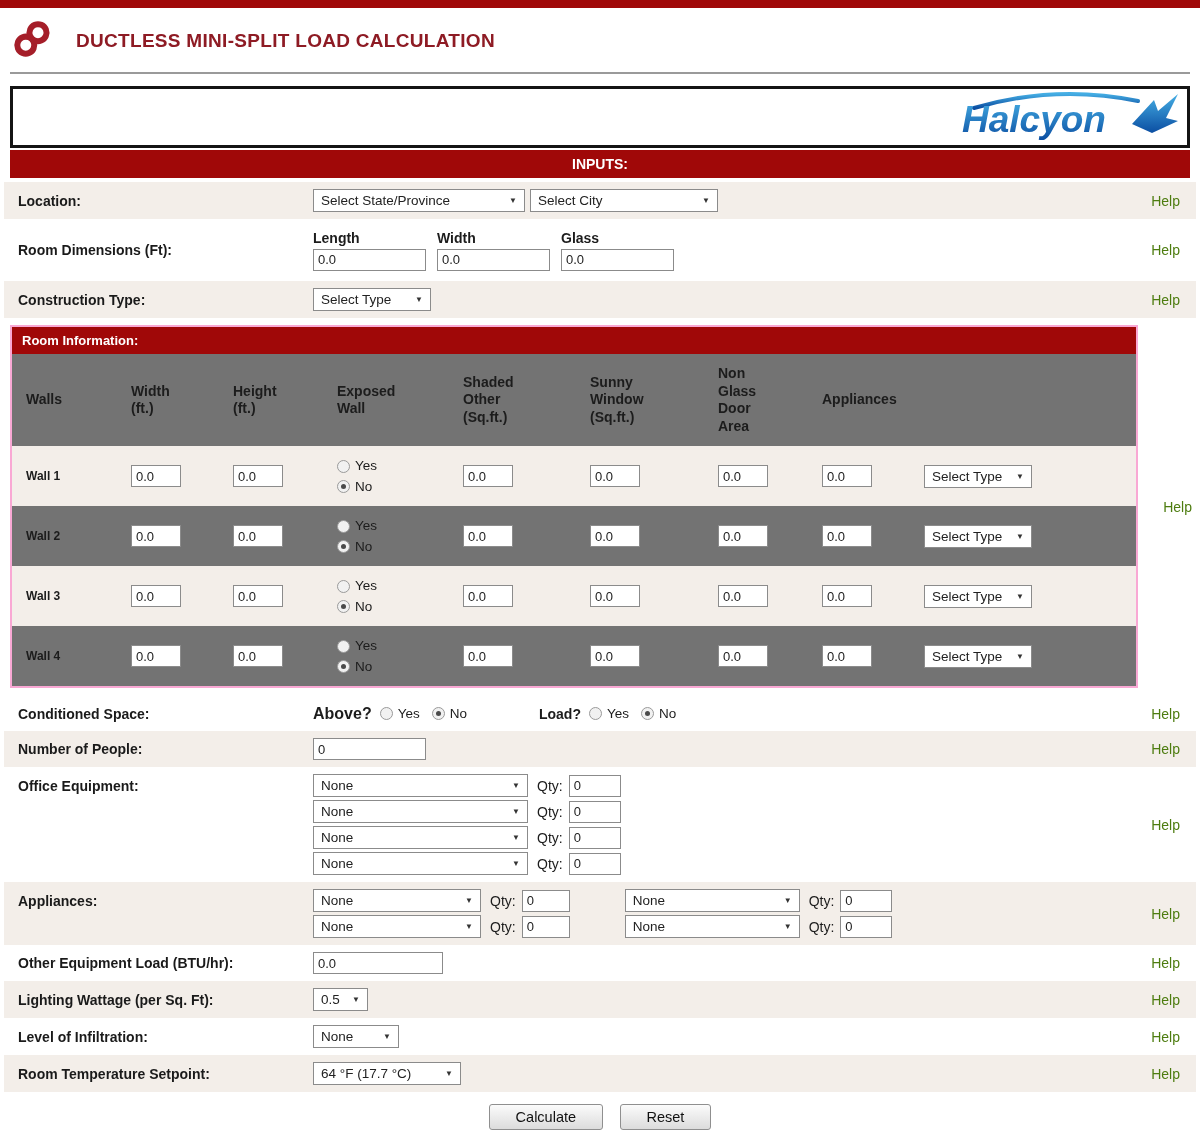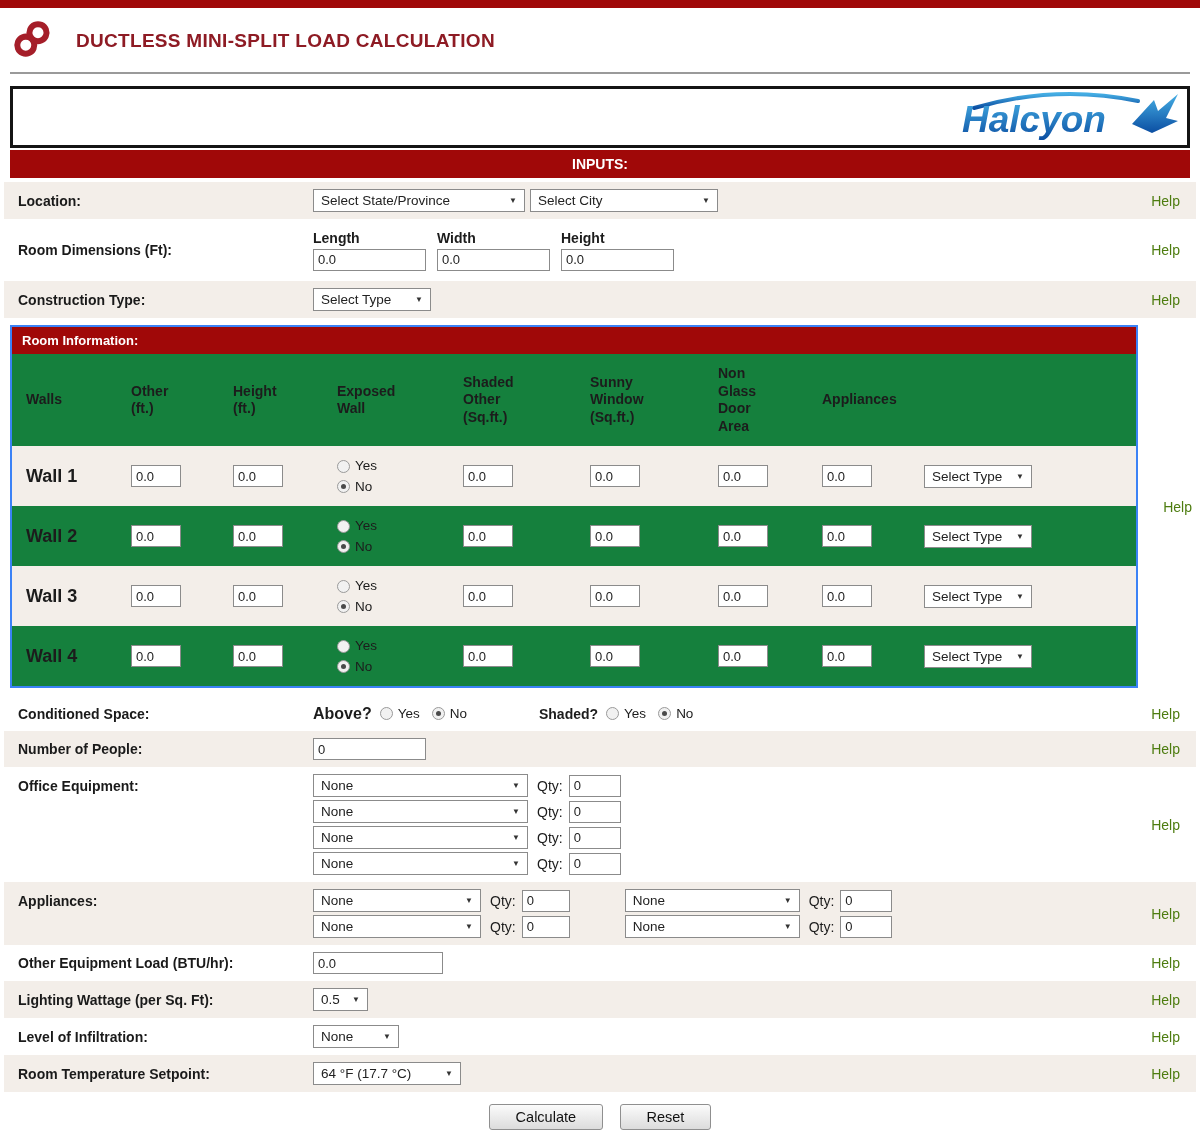--- a/index.html
+++ b/index.html
@@ -60,33 +60,33 @@
     content:""; position:absolute; left:3px; top:3px; width:5px; height:5px;
     border-radius:50%; background:#4a4a4a;
   }
   .radio-label { font-size:13.5px; margin-left:5px; vertical-align:middle; }
   .qty-label { font-size:14px; margin:0 6px 0 9px; }
   
   .dim-group { display:inline-block; margin-right:11px; }
   .dim-group .dim-lbl { font-weight:bold; font-size:14px; margin-bottom:3px; }
   
   .table-section { display:flex; align-items:center; margin:7px 4px 8px 10px; }
-  .walls-table { flex:0 0 1128px; border:2px solid #3b82f6; background:#15803d; }
+  .walls-table { flex:0 0 1128px; border:2px solid #f9a8d4; background:#737373; }
   .walls-title { background:#A00808; color:#fff; font-weight:bold; font-size:13px; padding:6px 10px; }
   .t-row { display:grid; grid-template-columns:105px 102px 104px 126px 127px 128px 104px 102px auto;
            align-items:center; padding-left:14px; }
   .t-row.hdr { min-height:92px; }
   .t-row.wall { min-height:60px; }
   .t-row.beige { background:#F3EEE9; }
   .hdr-cell { font-weight:bold; font-size:14px; line-height:1.25; }
   .hw55 { display:inline-block; max-width:55px; }
   .hw70 { display:inline-block; max-width:70px; }
   .hw74 { display:inline-block; max-width:74px; }
   .hw48 { display:inline-block; max-width:48px; }
-  .wall-name { font-weight:bold; font-size:18px; }
+  .wall-name { font-weight:bold; font-size:12px; }
   .radio-line { line-height:20px; white-space:nowrap; }
   
   .stack { display:flex; flex-direction:column; gap:3px; }
   .stack-line { display:flex; align-items:center; }
   .appl-gap { margin-left:55px; }
   
   .buttons-row { text-align:center; padding:12px 0 16px 0; background:#fff; }
   .btn {
     display:inline-block; margin:0 6px; padding:4px 26px; font-size:14.5px; color:#111;
     background:linear-gradient(#fbfbfb,#dcdcdc); border:1px solid #8f8f8f; border-radius:3px;
@@ -147,42 +147,42 @@
   <span class="lbl">Room Dimensions (Ft):</span>
   <span class="dim-group">
     <div class="dim-lbl">Length</div>
     <input class="txt w113" value="0.0" style="">
   </span>
   <span class="dim-group">
     <div class="dim-lbl">Width</div>
     <input class="txt w113" value="0.0" style="">
   </span>
   <span class="dim-group">
-    <div class="dim-lbl">Height</div>
+    <div class="dim-lbl">Glass</div>
     <input class="txt w113" value="0.0" style="">
   </span>
   <a class="help">Help</a>
 </div>
 
 <div class="form-row beige">
   <span class="lbl">Construction Type:</span>
   <span class="select sw118">
     <span>Select Type</span>
     <span class="arrow">▼</span>
   </span>
   <a class="help">Help</a>
 </div>
 
 <div class="table-section">
   <div class="walls-table">
     <div class="walls-title">Room Information:</div>
 
     <div class="t-row hdr">
       <div class="hdr-cell">Walls</div>
-      <div class="hdr-cell"><span class="hw55">Other (ft.)</span></div>
+      <div class="hdr-cell"><span class="hw55">Width (ft.)</span></div>
       <div class="hdr-cell"><span class="hw55">Height (ft.)</span></div>
       <div class="hdr-cell"><span class="hw70">Exposed Wall</span></div>
       <div class="hdr-cell"><span class="hw74">Shaded Other (Sq.ft.)</span></div>
       <div class="hdr-cell"><span class="hw74">Sunny Window (Sq.ft.)</span></div>
       <div class="hdr-cell"><span class="hw48">Non Glass Door Area</span></div>
       <div class="hdr-cell">Appliances</div>
     </div>
 
     <div class="t-row wall beige">
       <div class="wall-name">Wall 1</div>
@@ -262,21 +262,21 @@
 <div class="form-row">
   <span class="lbl">Conditioned Space:</span>
   <span style="font-weight:bold;font-size:16px;">Above?</span>
   <span style="width:8px"></span>
   <span class="radio"></span>
     <span class="radio-label">Yes</span>
   <span style="width:12px"></span>
   <span class="radio checked"></span>
     <span class="radio-label">No</span>
   <span style="width:72px"></span>
-  <span style="font-weight:bold;font-size:14px;">Shaded?</span>
+  <span style="font-weight:bold;font-size:14px;">Load?</span>
   <span style="width:8px"></span>
   <span class="radio"></span>
     <span class="radio-label">Yes</span>
   <span style="width:12px"></span>
   <span class="radio checked"></span>
     <span class="radio-label">No</span>
   <a class="help">Help</a>
 </div>
 
 <div class="form-row beige">

